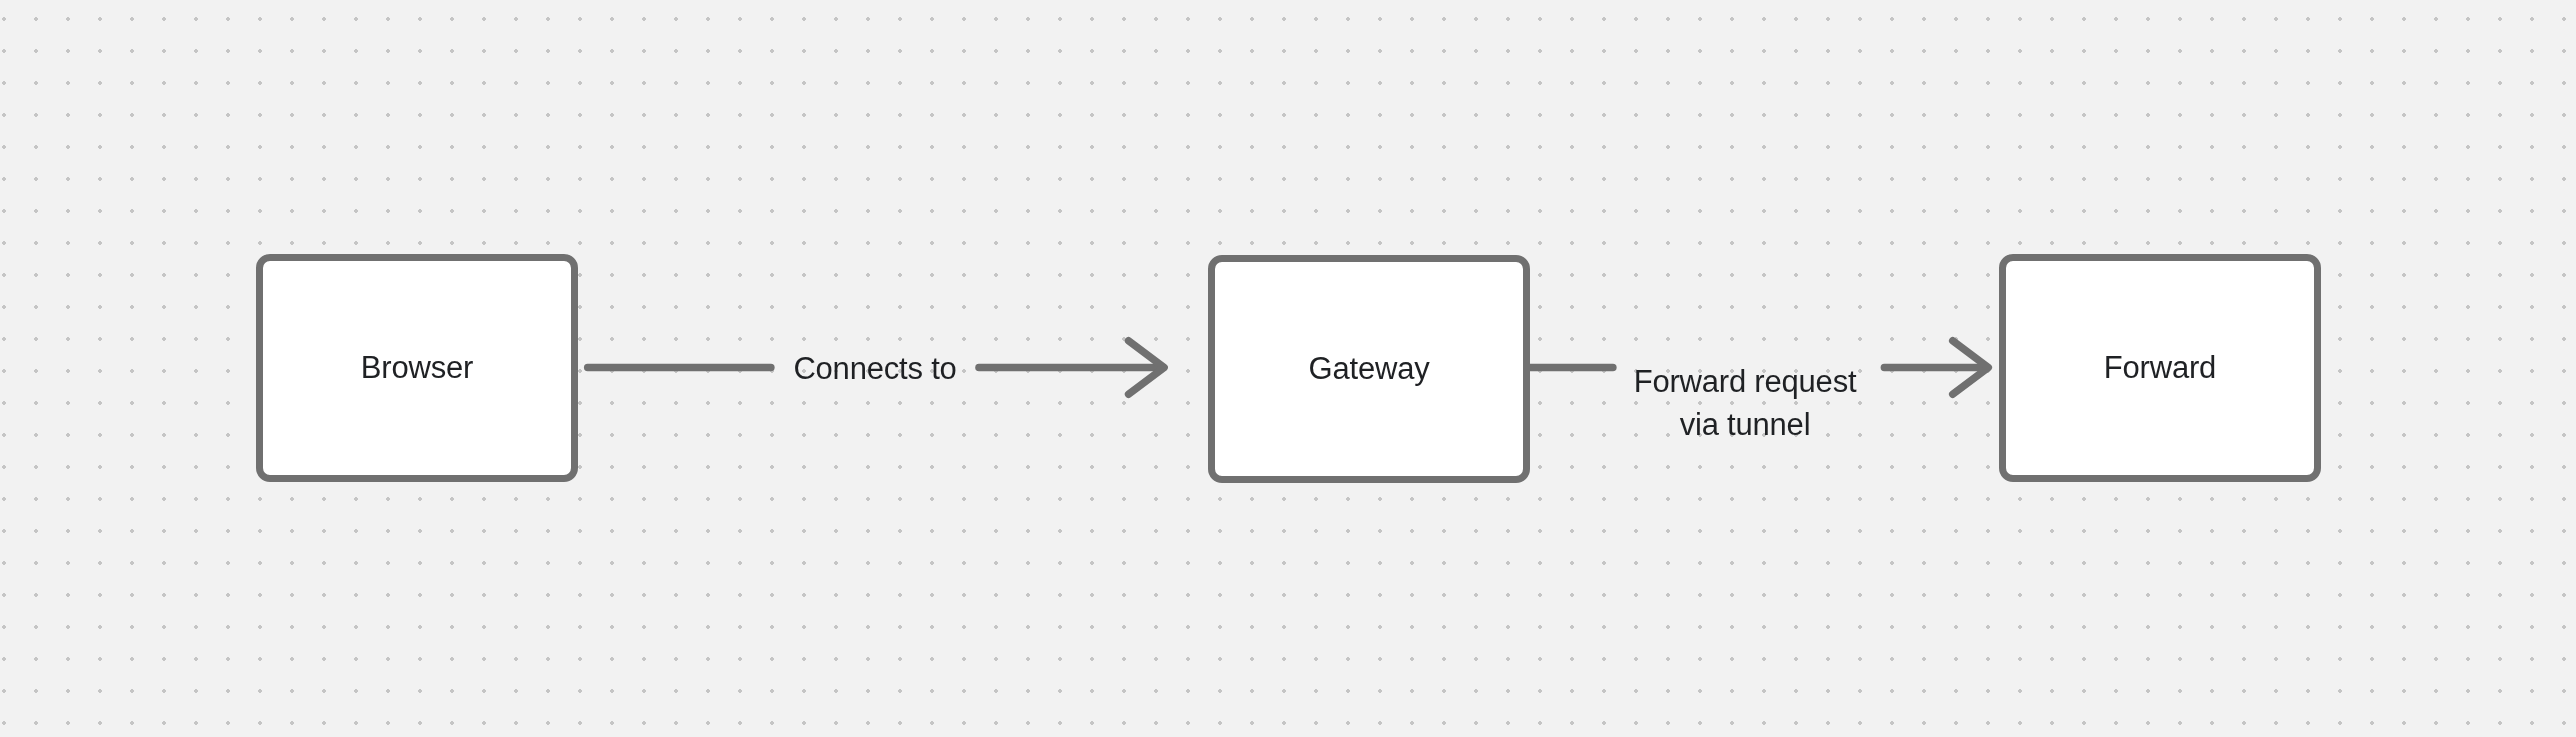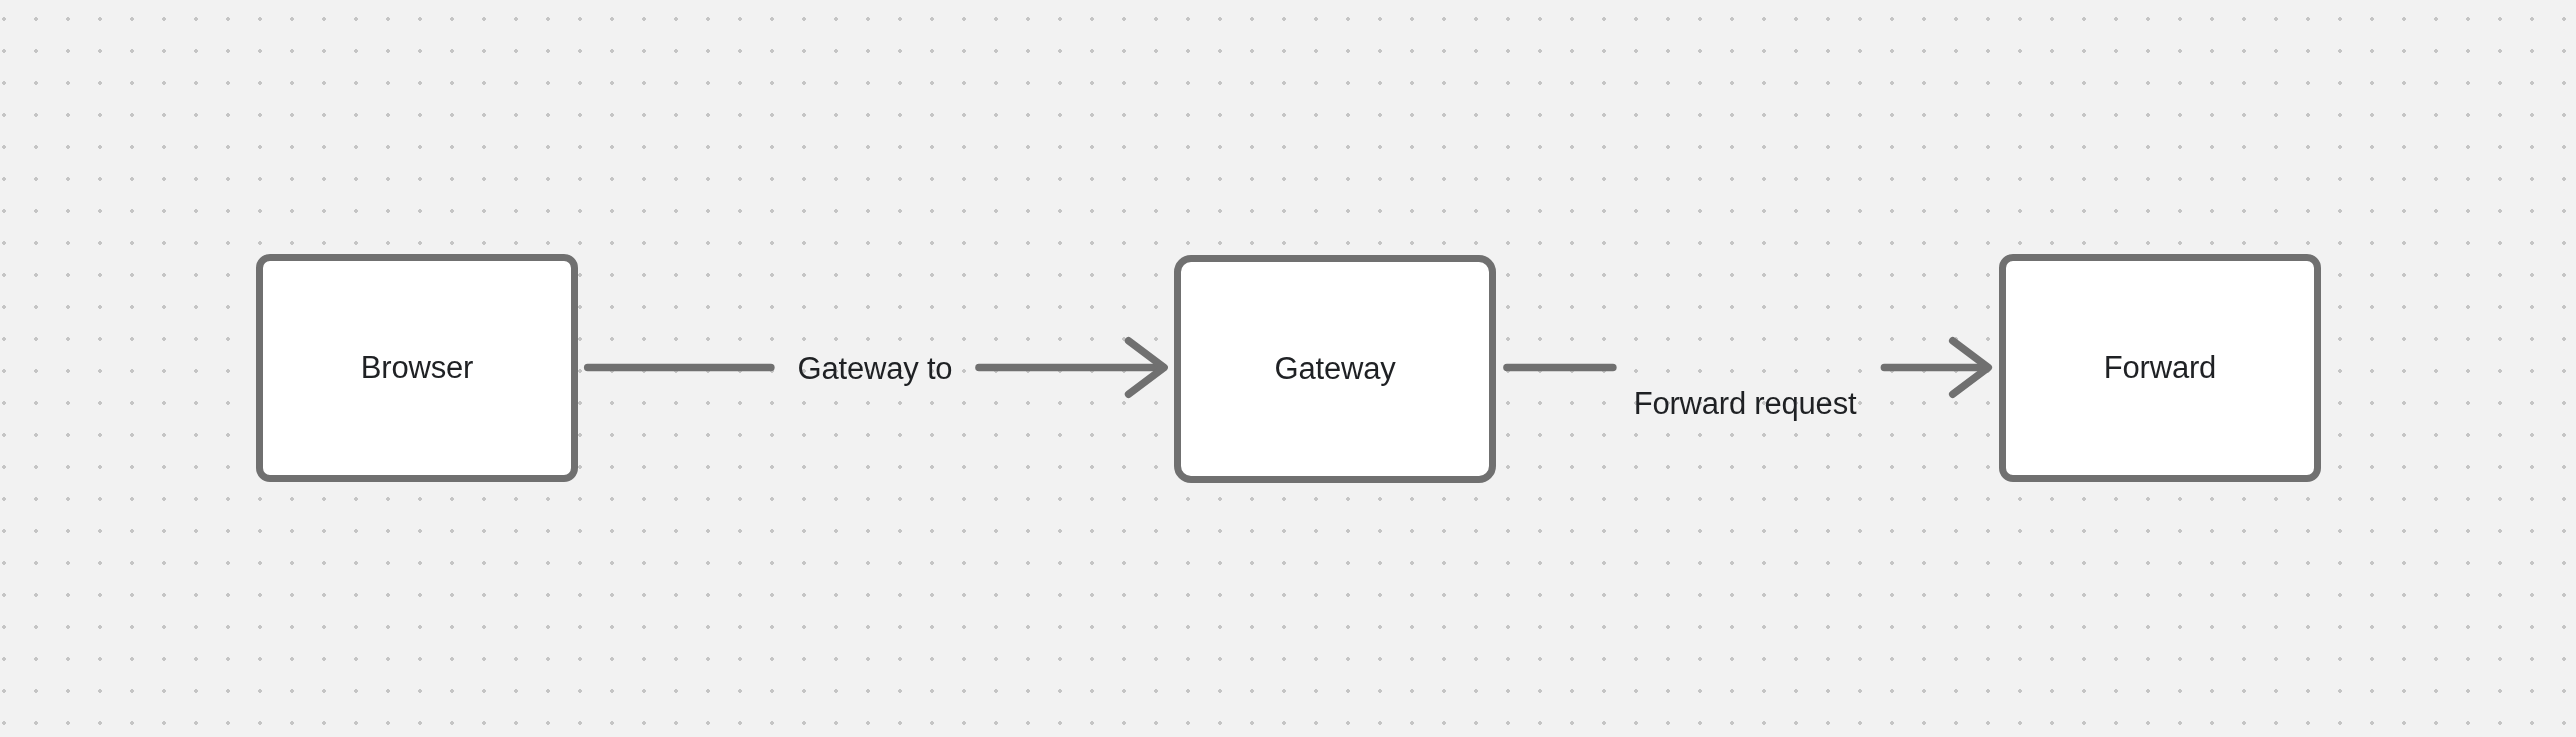--- a/index.html
+++ b/index.html
@@ -80,30 +80,31 @@
       <path class="conn-stroke" d="M1521 371 H1628"></path>
       <path class="conn-stroke" d="M1902 371 H2003"></path>
       <path class="conn-stroke" d="M1971 344 L2007 371 L1971 398"></path>
     </g>
   </svg>
 
   <div class="node" style="left:256px; top:254px;">
     <span class="node-label">Browser</span>
   </div>
 
-  <div class="node" style="left:1174px; top:255px;border-radius:17px;">
+  <div class="node" style="left:1208px; top:255px;">
     <span class="node-label">Gateway</span>
   </div>
 
   <div class="node" style="left:1999px; top:254px;">
     <span class="node-label">Forward</span>
   </div>
 
   <div class="connector-label" style="left:875px; top:368px;">
-    <span class="line">Gateway to</span>
+    <span class="line">Connects to</span>
   </div>
 
   <div class="connector-label" style="left:1745px; top:370px;margin-top:33px;">
     <span class="line">Forward request</span>
+    <span class="line">via tunnel</span>
   </div>
 
 </div>
 
 
 </body></html>

